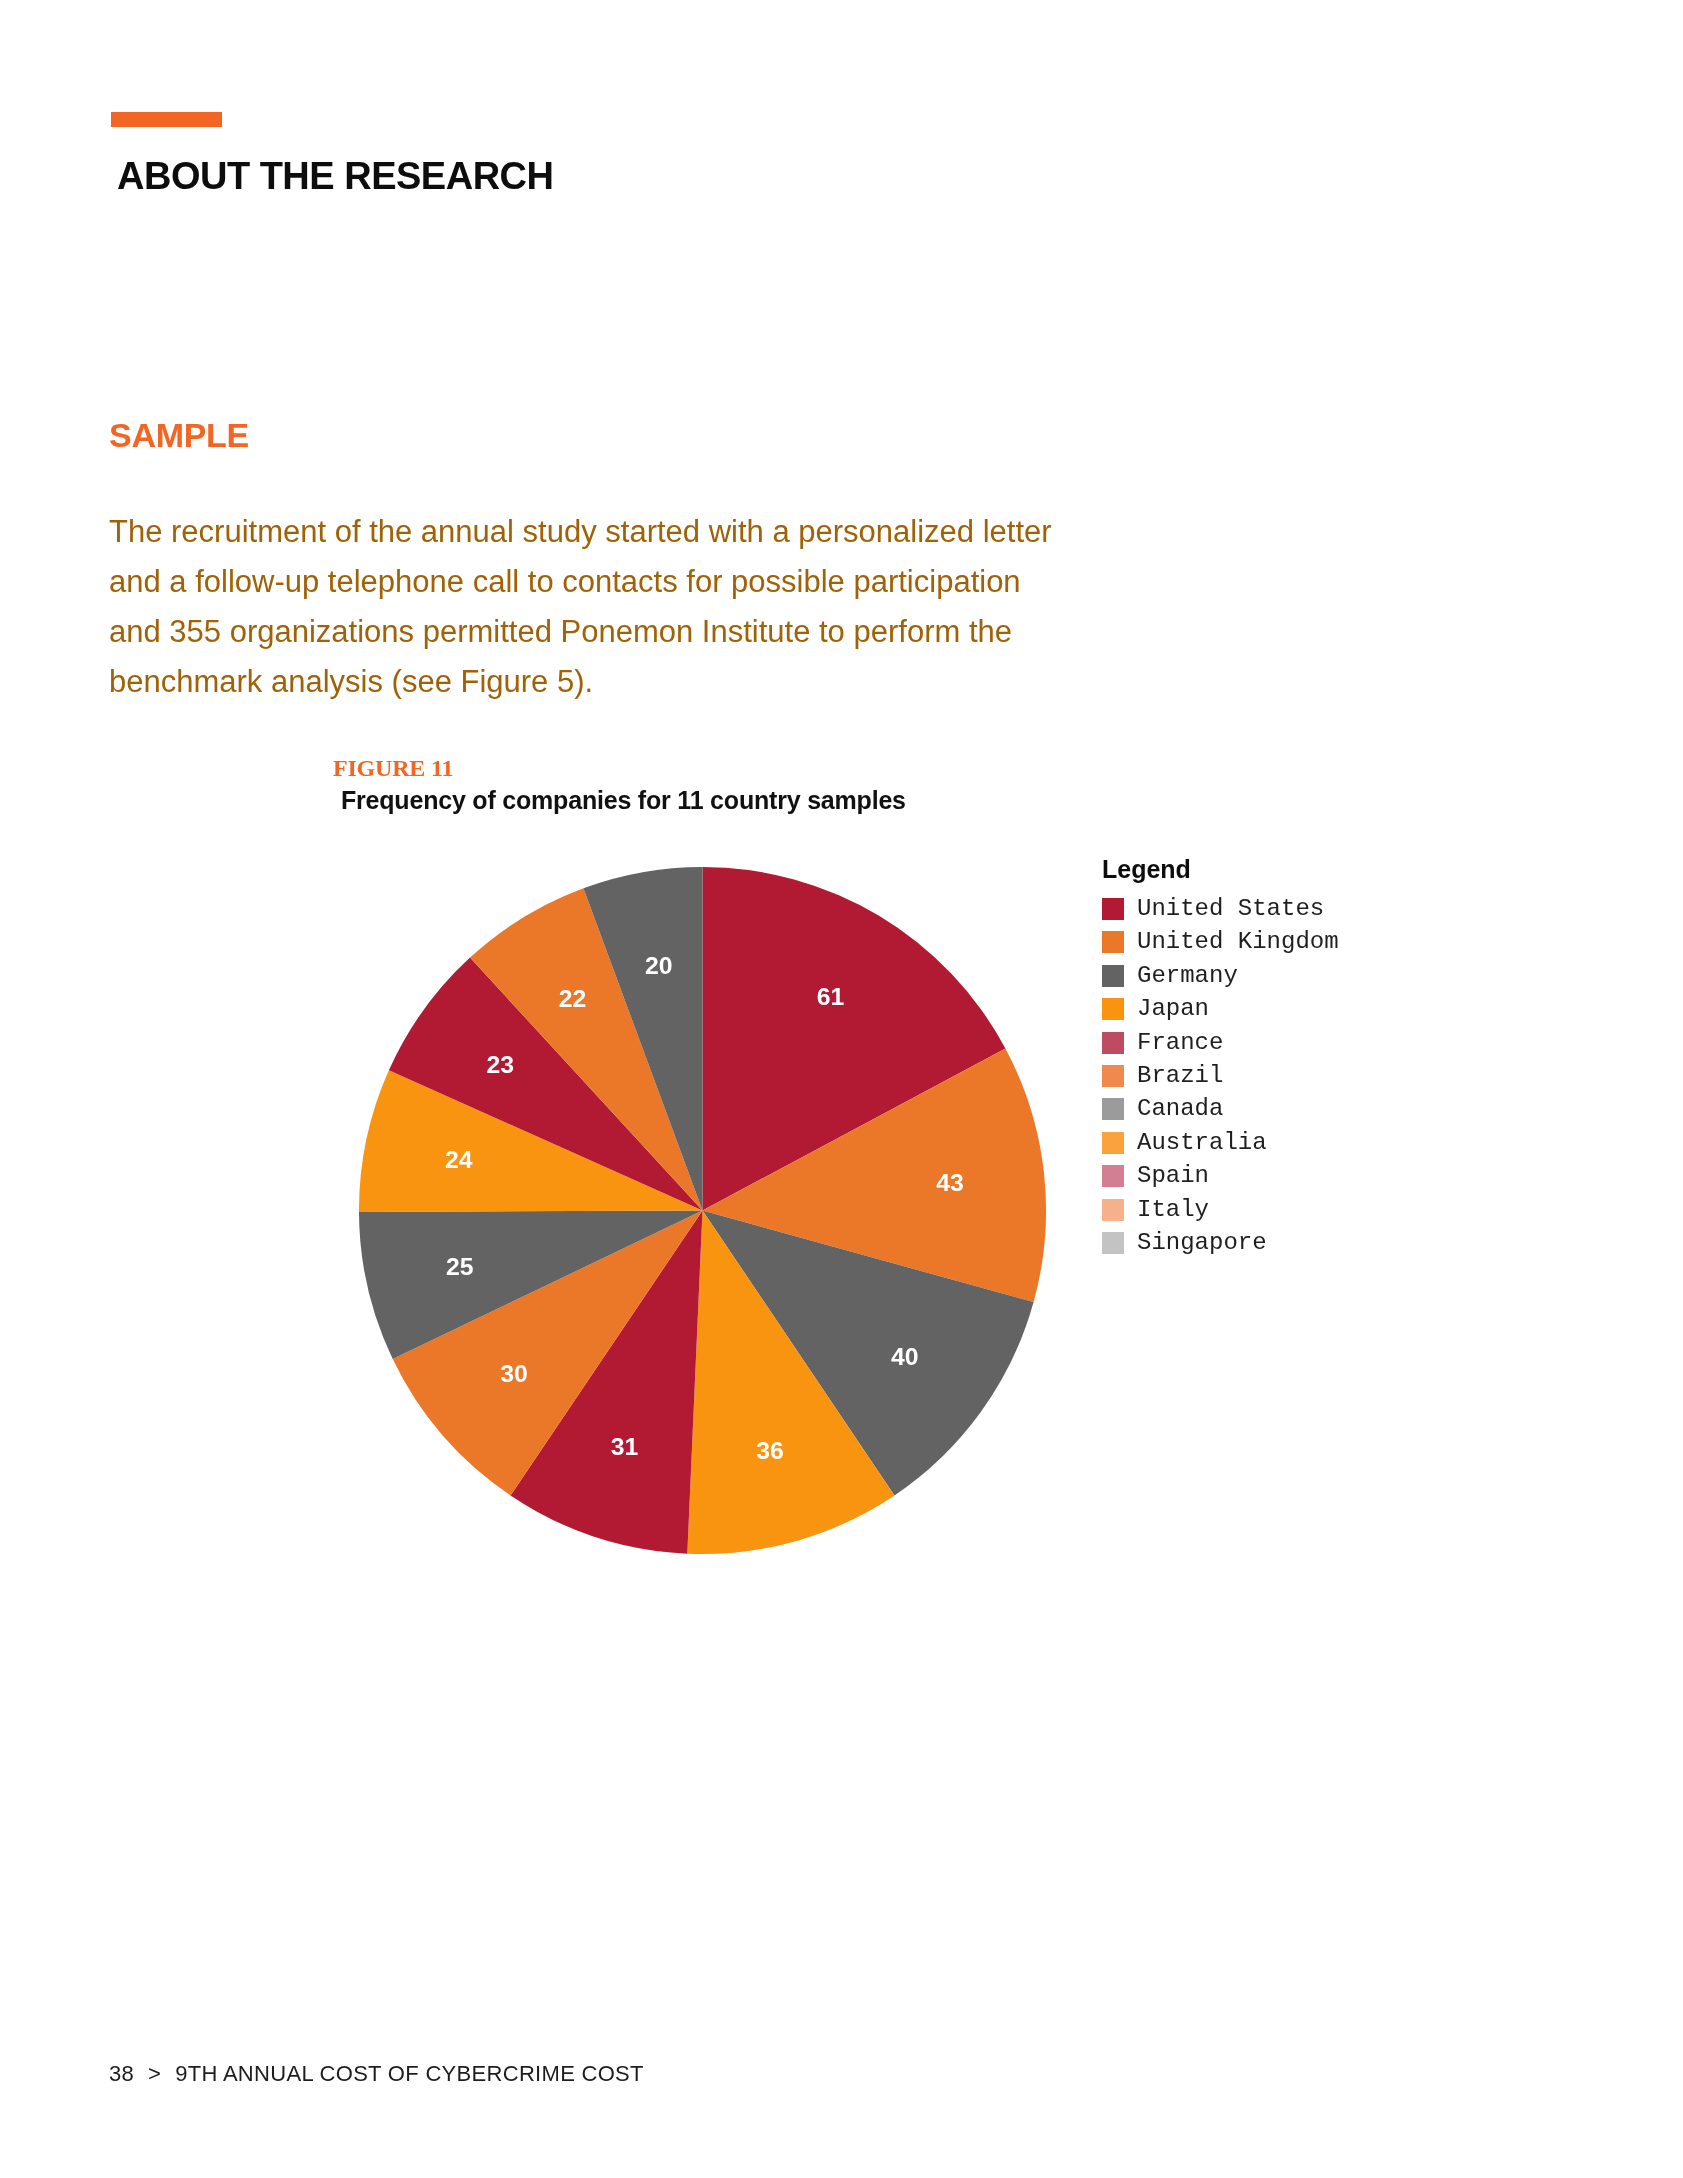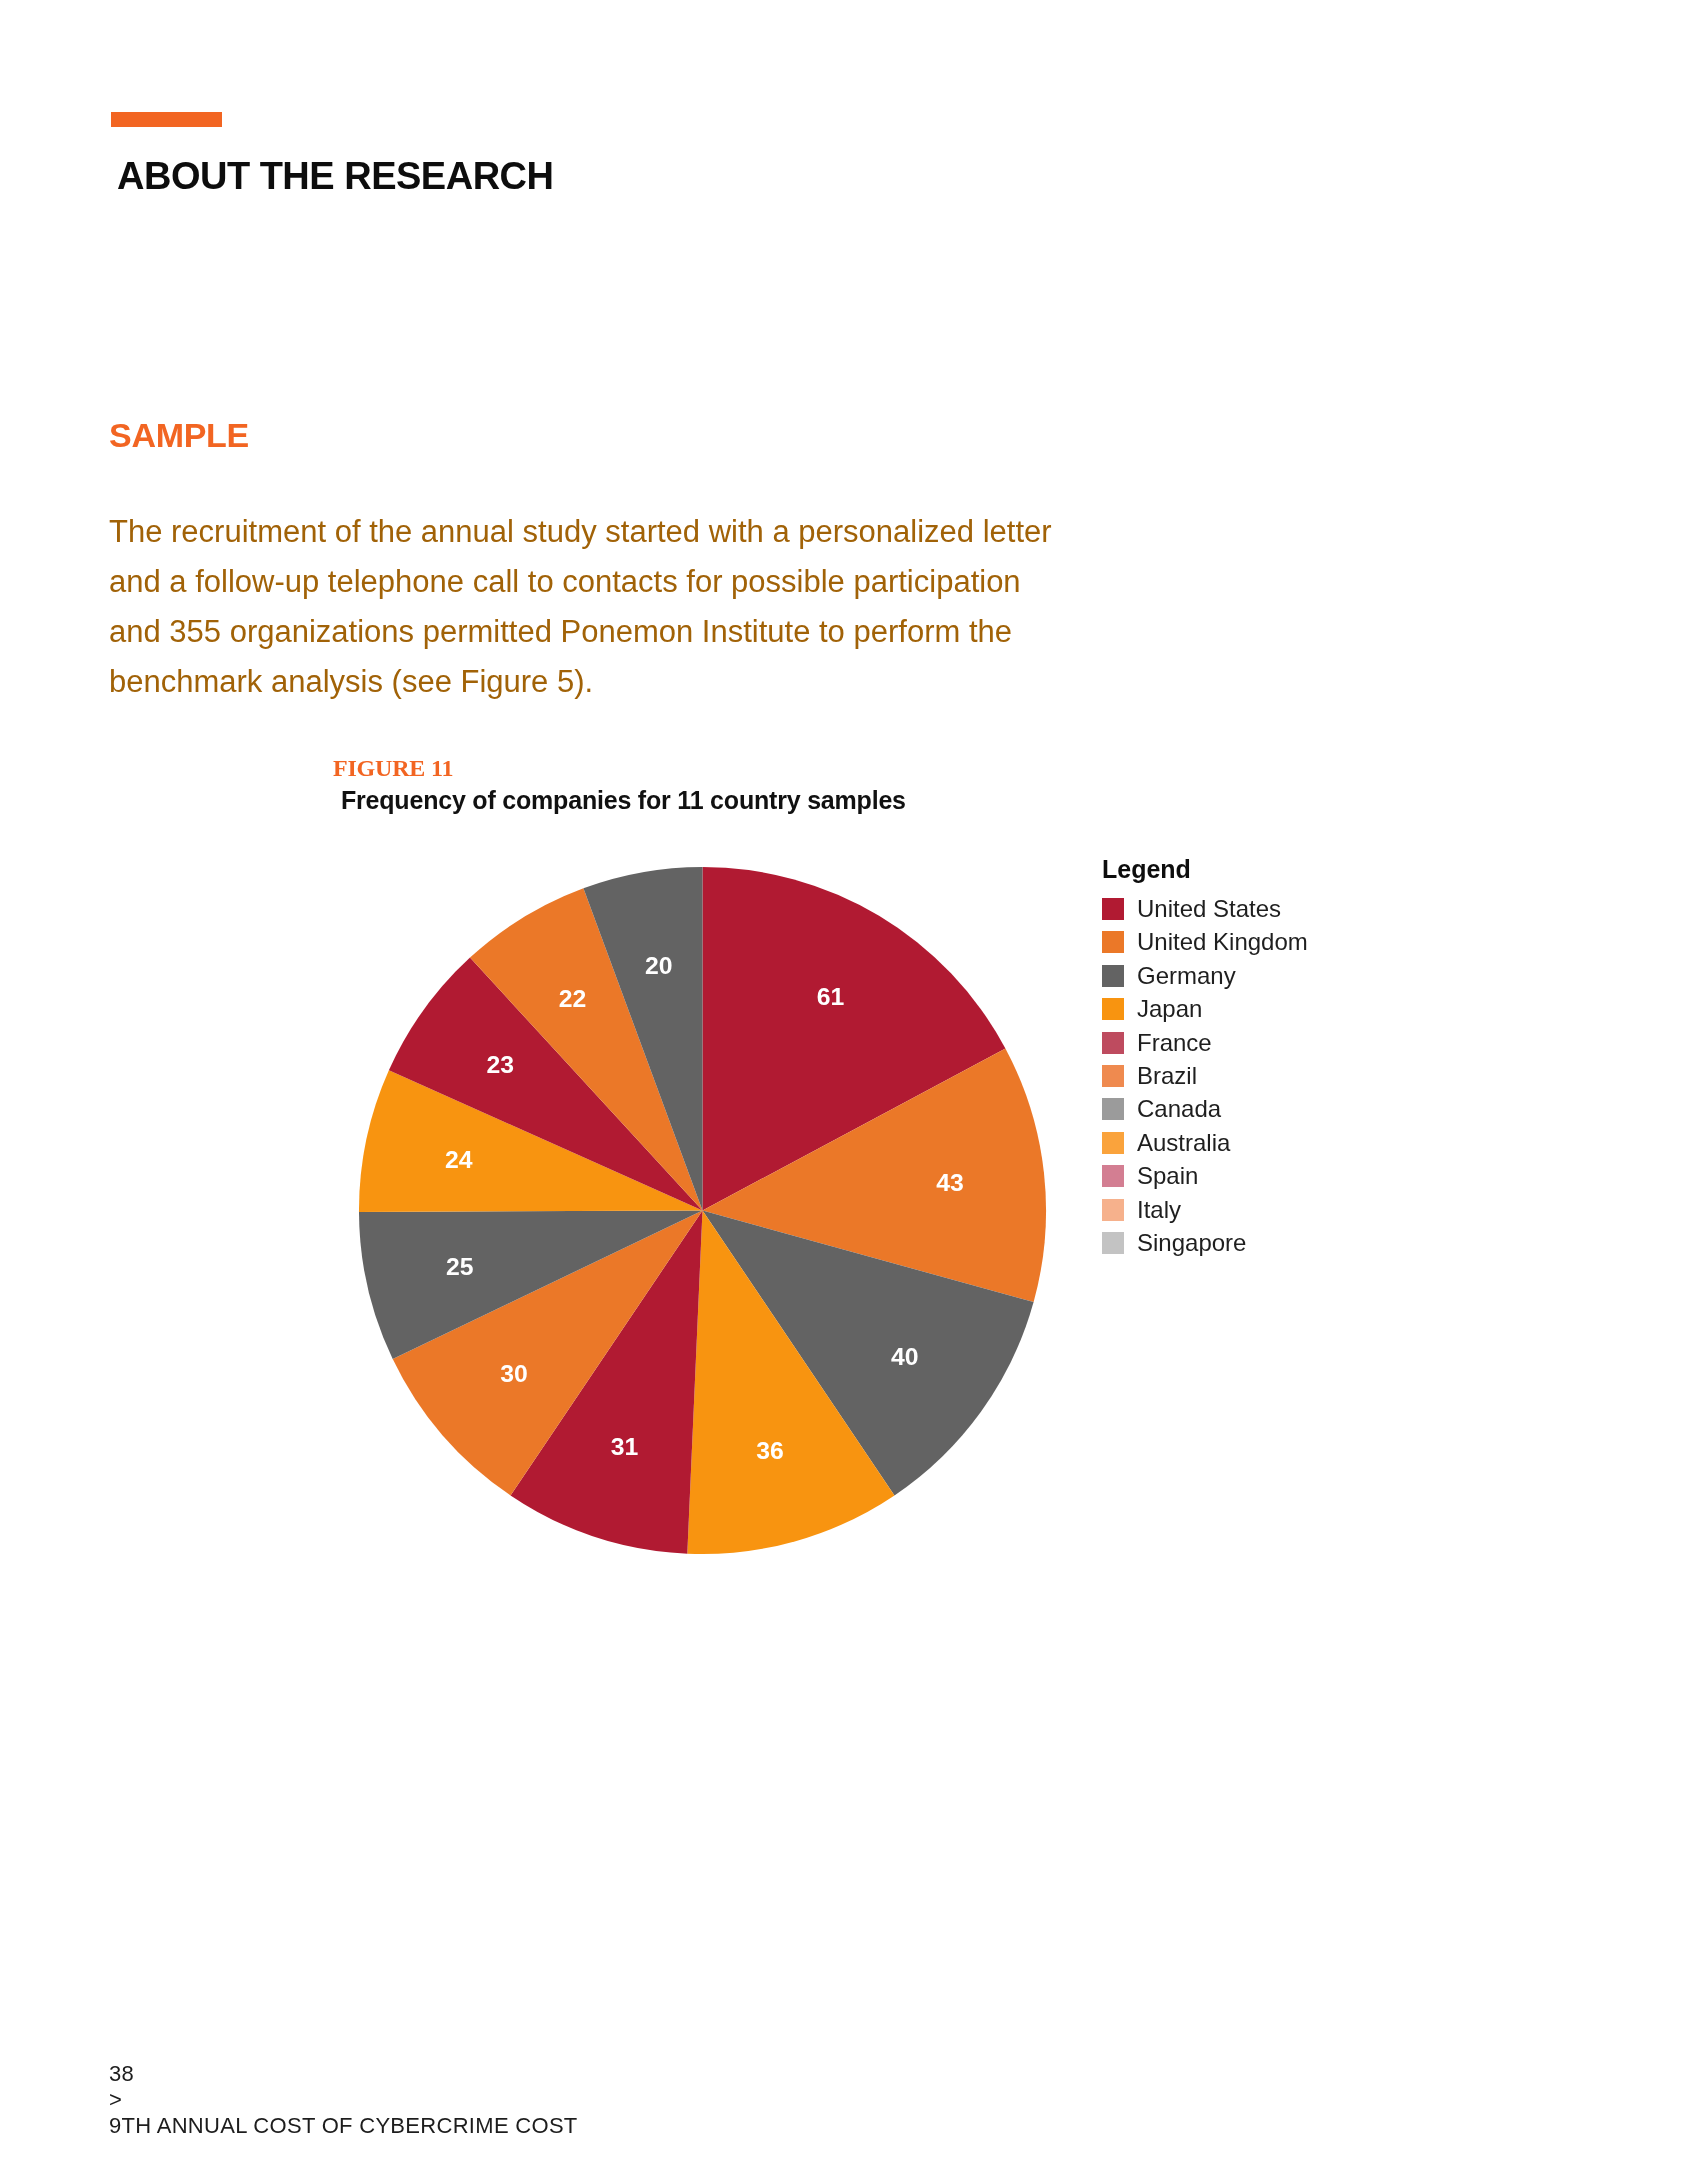--- a/index.html
+++ b/index.html
@@ -25,26 +25,26 @@
   .figure-title{font-size:25px;font-weight:700;letter-spacing:-0.2px;color:#111111;margin:8px;line-height:1;}
   .pie-wrap{position:absolute;left:356px;top:864px;width:693px;height:693px;}
   .pie-label{
     fill:#ffffff;font-size:25px;font-weight:600;
     text-anchor:middle;dominant-baseline:central;
     font-family:"Liberation Sans", sans-serif;
   }
   .legend{position:absolute;left:1102px;top:857px;width:327px;}
   .legend-title{font-size:25px;font-weight:800;color:#0d0d0d;margin:0 0 16px 0;line-height:1;}
   .legend-list{list-style:none;margin:0;padding:0;}
-  .legend-list li{display:flex;align-items:center;height:22px;margin-bottom:11.4px;}
+  .legend-list li{display:flex;align-items:center;height:22px;margin-bottom:11.4px;font-family:Liberation Mono, monospace;}
   .swatch{width:22px;height:22px;flex:0 0 22px;margin-right:13px;}
   .legend-label{font-size:24px;color:#1f1f1f;line-height:1;}
   .footer{
     position:absolute;left:109px;top:2061px;display:flex;align-items:baseline;
-    font-size:22px;color:#1d1d1d;letter-spacing:0.3px;flex-direction:column;
+    font-size:22px;color:#1d1d1d;letter-spacing:0.3px;
   }
   .footer span{margin-right:14px;}
 </style>
 </head>
 <body>
 
 <div class="page">
 
   <div class="top-bar" style="background: rgb(242, 101, 34);"></div>
 

